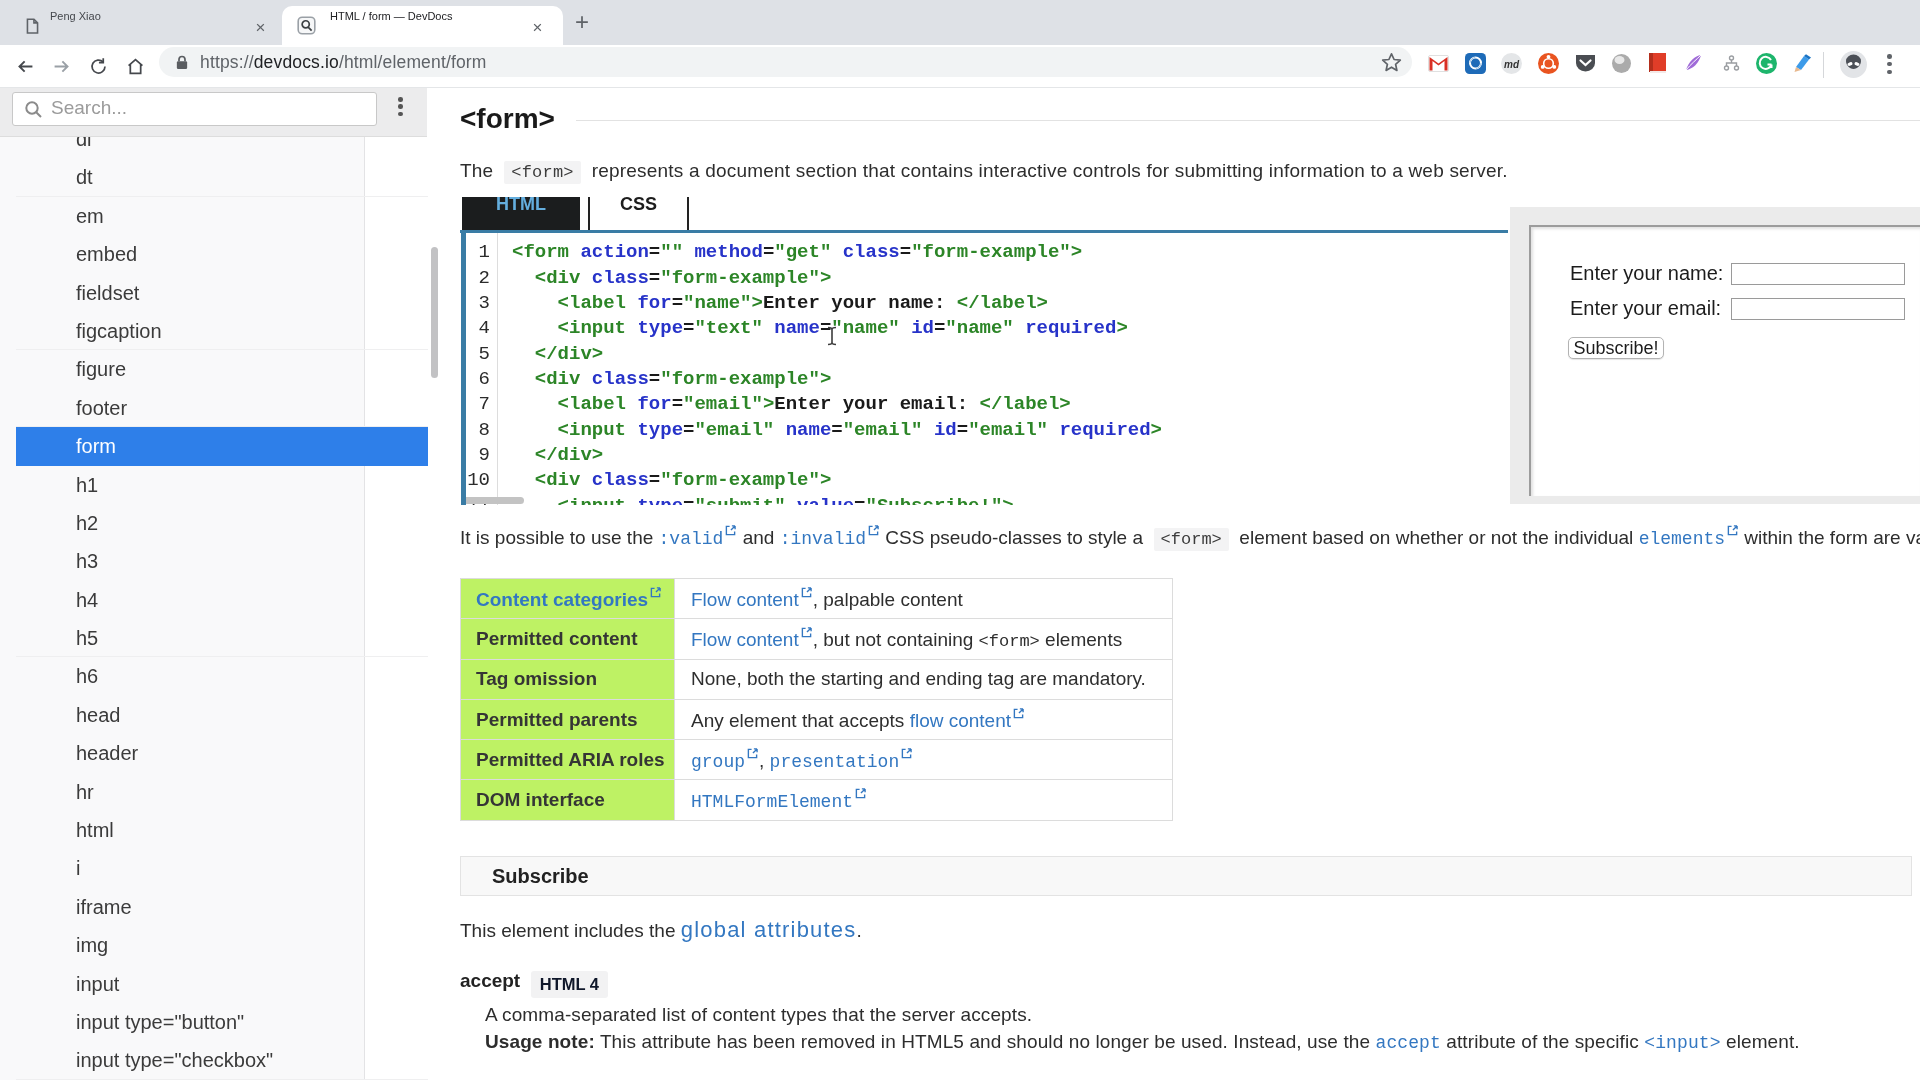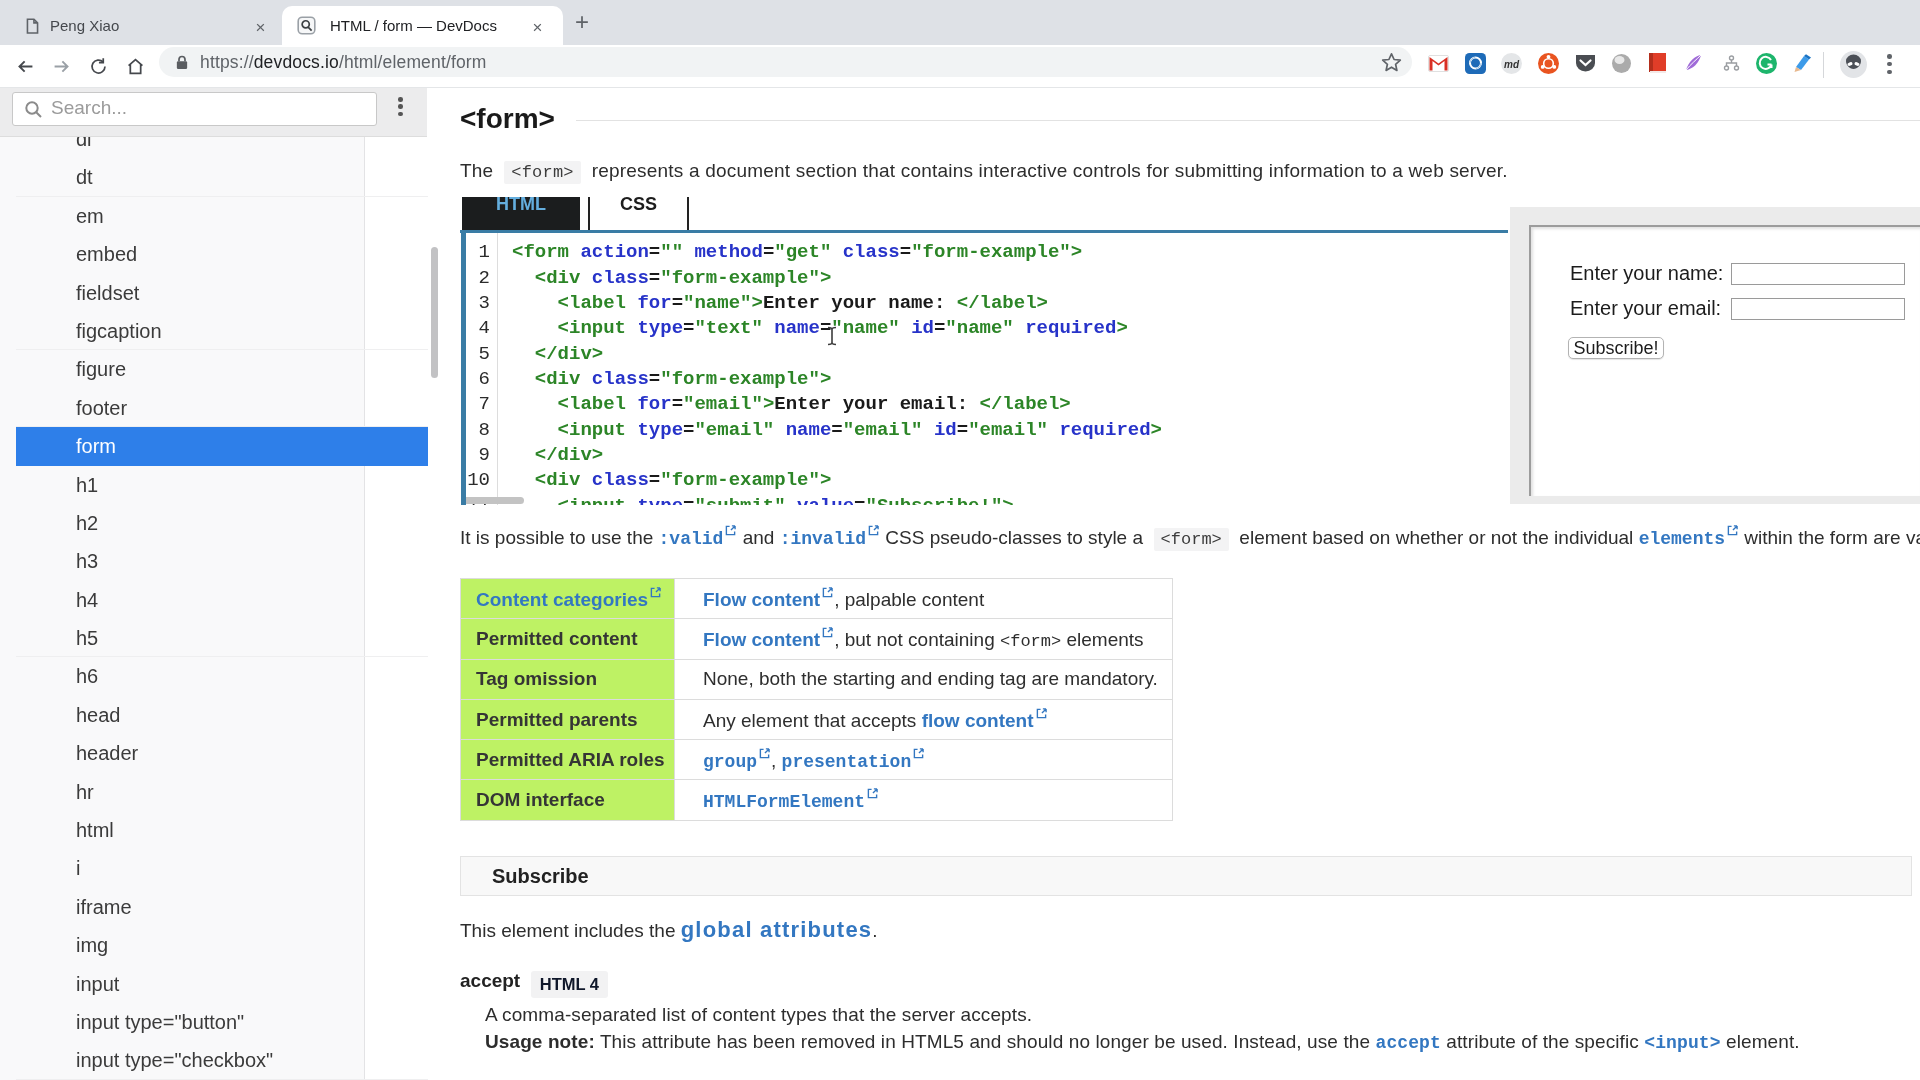--- a/index.html
+++ b/index.html
@@ -6,21 +6,21 @@
   html,body { width:1920px; height:1080px; overflow:hidden; background:#fff;
     font-family:"Liberation Sans", sans-serif; }
   .abs { position:absolute; }
   #stage { position:relative; width:1920px; height:1080px; }
   .mono { font-family:"Liberation Mono", monospace; }
 
   
   #tabbar { position:absolute; left:0; top:0; width:1920px; height:45px; background:#dee1e6; }
   .tab { position:absolute; top:6px; height:39px; }
   #tab2 { left:282px; width:281px; background:#fff; border-radius:10px 10px 0 0; }
-  .tabtitle { position:absolute; top:11px; font-size:15px; color:#3c4043; white-space:nowrap; }
+  .tabtitle { position:absolute; top:4px; font-size:11px; color:#3c4043; white-space:nowrap; }
   .tclose { position:absolute; top:13px; width:17px; height:17px; color:#5f6368; font-size:17px; line-height:17px; text-align:center; }
   #toolbar { position:absolute; left:0; top:45px; width:1920px; height:43px; background:#fff; border-bottom:1px solid #e4e6e8; }
   #omnibox { position:absolute; left:159px; top:2px; width:1253px; height:30px; background:#f1f3f4; border-radius:15px; }
   .navicon { position:absolute; top:0; }
 
   
   #page { position:absolute; left:0; top:88px; width:1920px; height:992px; background:#fff; }
   #sidebar { position:absolute; left:0; top:0; width:365px; height:992px; background:#f9f9fa; border-right:1px solid #e3e3e5; }
   #sidehead { position:absolute; left:0; top:0; width:427px; height:49px; background:#ececed; border-bottom:1px solid #ddd; }
   #searchbox { position:absolute; left:12px; top:4px; width:365px; height:34px; background:#fff; border:1px solid #c8c8c8; border-radius:3px; }
@@ -33,22 +33,22 @@
 
   
   .g { color:#2c8527; }
   .b { color:#2733c9; }
   .codeline { position:absolute; white-space:pre; font-family:"Liberation Mono", monospace; font-size:19px; line-height:25.33px; color:#1a1a1a; font-weight:bold; letter-spacing:0; }
 
   
   #dtable { position:absolute; left:32px; top:490px; width:713px; border-collapse:collapse; }
   #dtable th, #dtable td { border:1px solid #dcdcdc; height:40.3px; font-size:19px; vertical-align:middle; }
   #dtable th { background:#bef264; text-align:left; padding-left:15px; width:214px; font-weight:bold; color:#353535; }
-  #dtable td { padding-left:28px; color:#2e2e2e; }
-  a, .lnk { color:#3377c1; text-decoration:none;font-weight:bold; }
+  #dtable td { padding-left:16px; color:#2e2e2e; }
+  a, .lnk { color:#3377c1; text-decoration:none; }
 
   .extl { display:inline-block; width:11px; height:11px; margin:0 1px 8px 2px; }
 </style>
 </head>
 <body>
 <div id="stage">
 
   <div id="tabbar">
     <div class="tab" id="tab1" style="left:8px;width:274px;">
       <svg class="abs" style="left:18px;top:12px;" width="13" height="17" viewBox="0 0 18 22">

